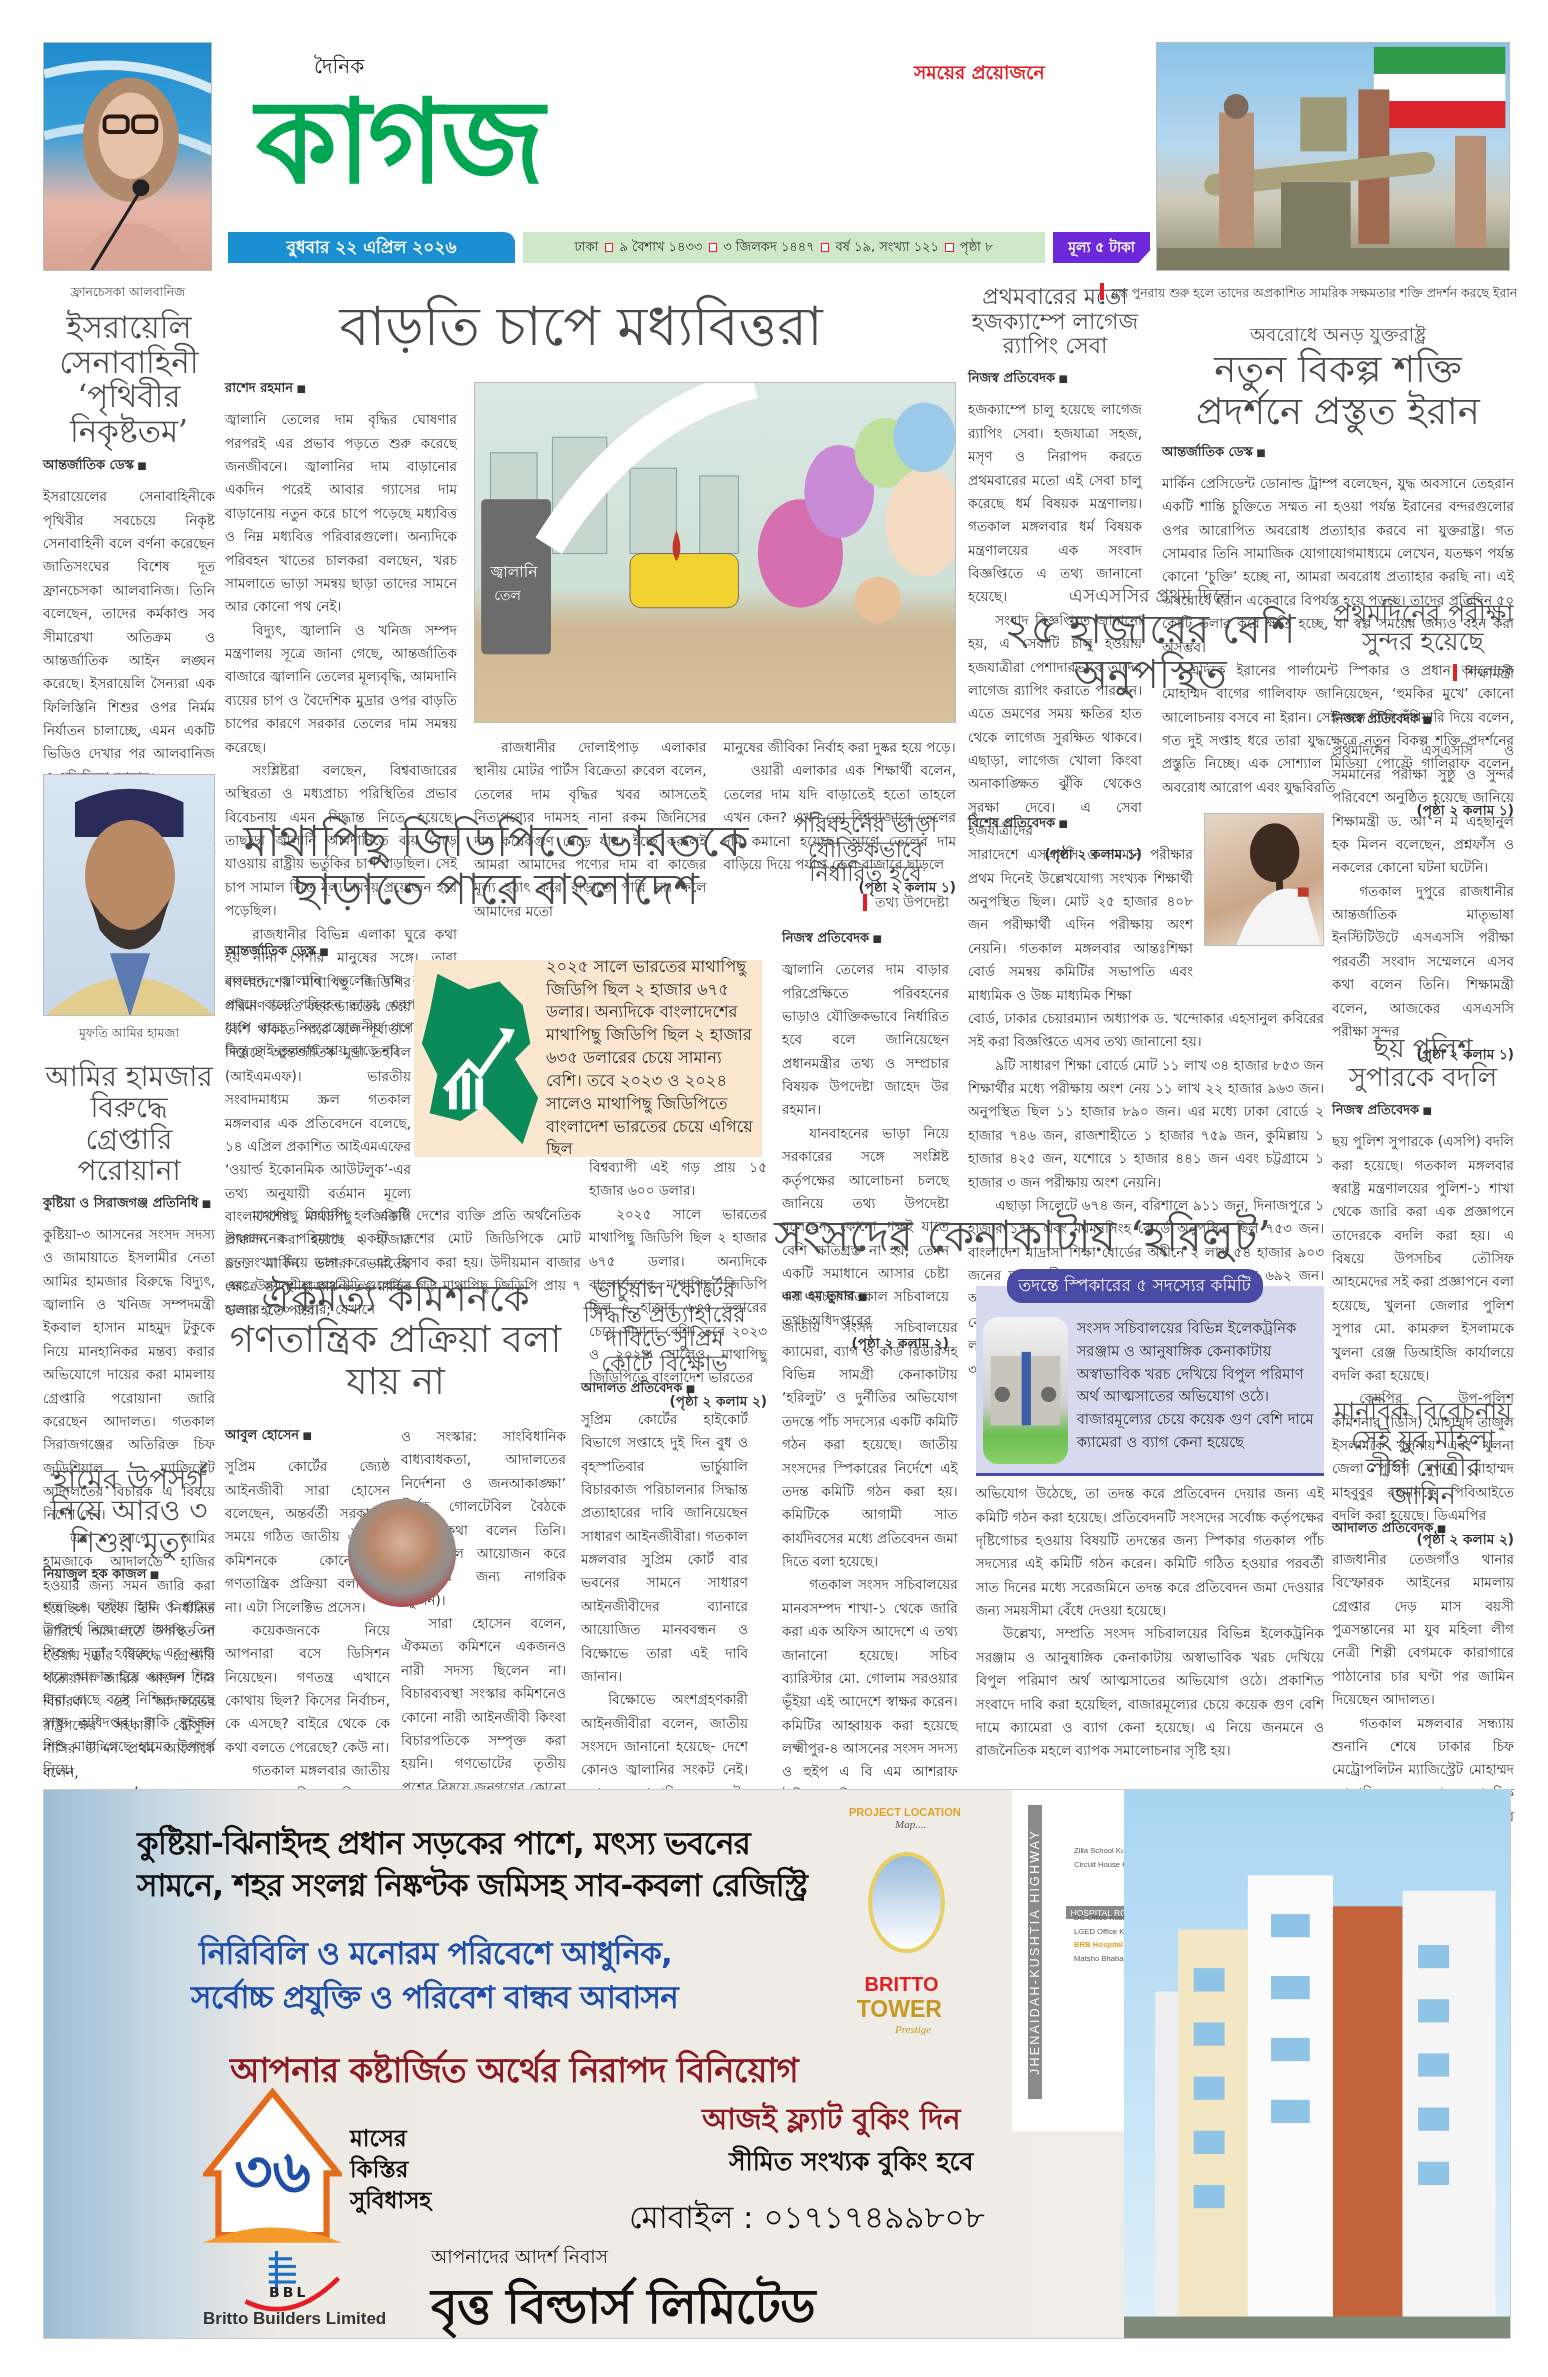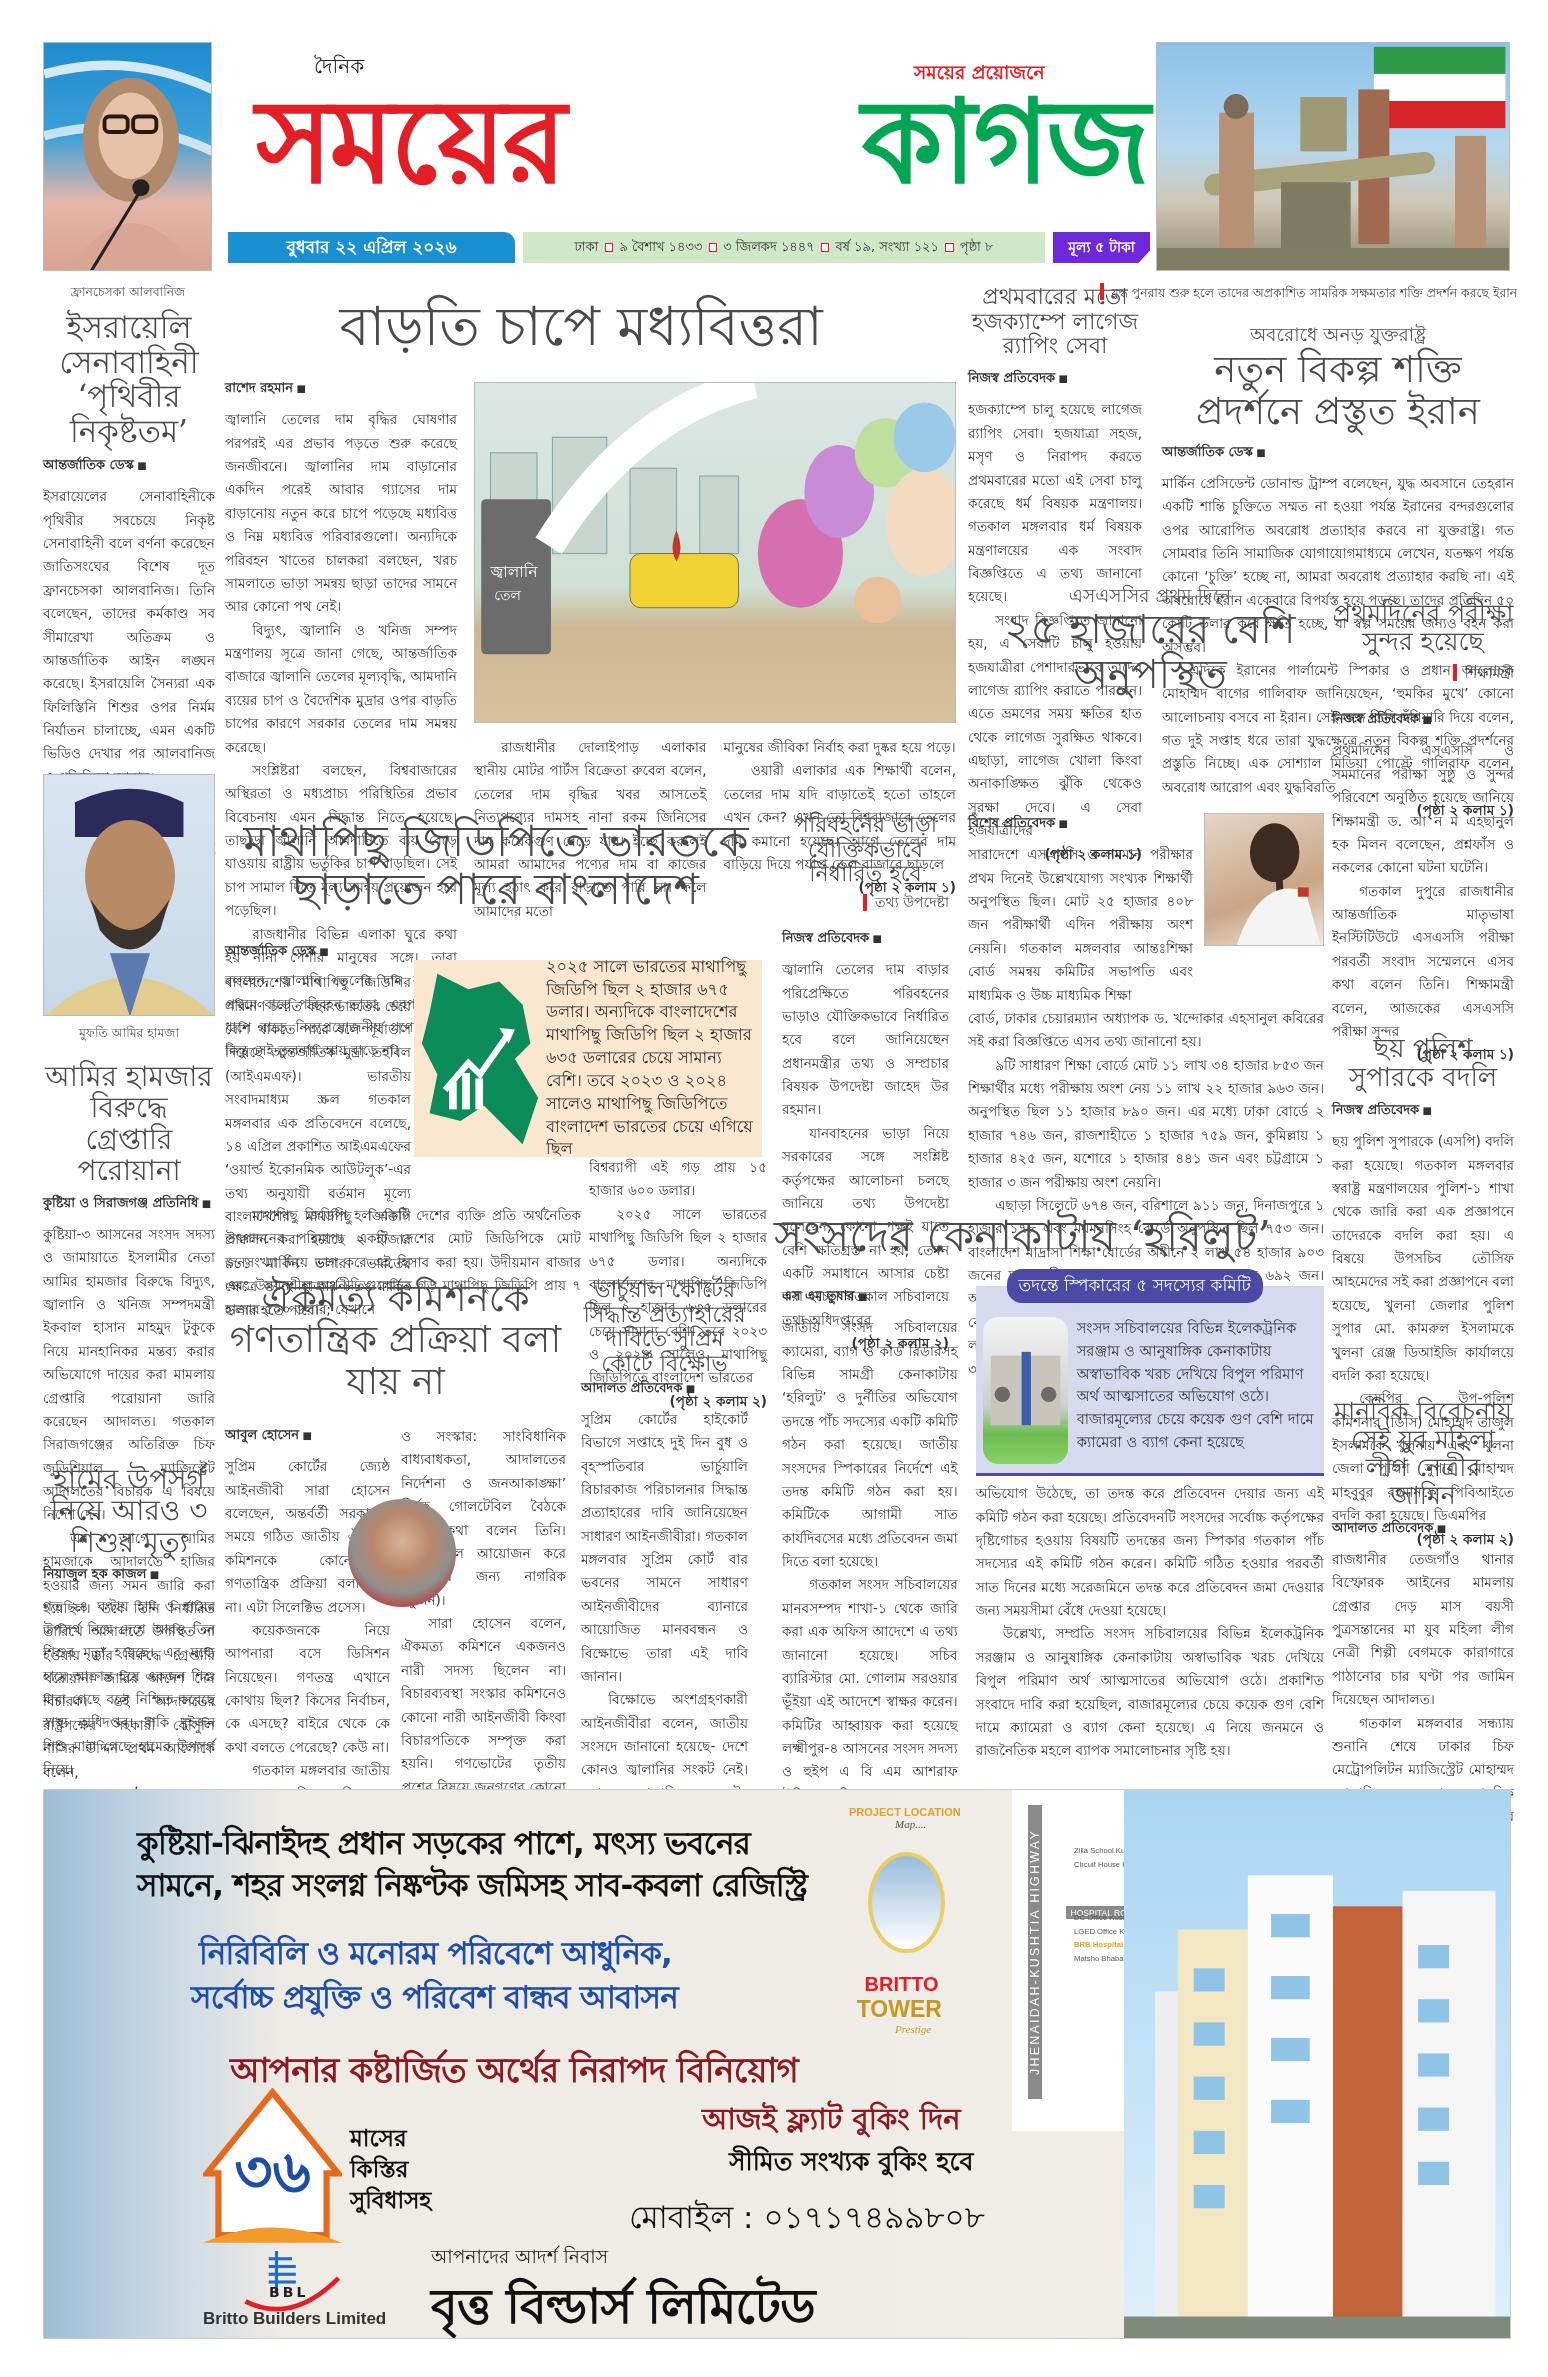--- a/index.html
+++ b/index.html
@@ -32,21 +32,20 @@
     <path d="M30 296 Q112 170 200 296" fill="#d9a696"></path>
     <line x1="60" y1="296" x2="125" y2="190" stroke="#222" stroke-width="4"></line>
     <circle cx="125" cy="187" r="11" fill="#222"></circle>
   </svg>
 </div>
 <div class="caption abs" style="left:31px;top:283px;width:194px">ফ্রানচেসকা আলবানিজ</div>
 
 <div class="abs" style="left:314px;top:51px;font-family:'DejaVu Serif',serif;font-size:20px;color:#222">দৈনিক</div>
 <div class="abs" style="left:914px;top:59px;font-family:'DejaVu Sans',sans-serif;font-size:18.6px;font-weight:bold;color:#e31e24">সময়ের প্রয়োজনে</div>
 <div class="abs" style="left:256px;top:74px;width:891px;height:136px;display:flex;justify-content:space-between;align-items:center">
-  <span style="font-family:'DejaVu Sans',sans-serif;font-weight:bold;font-size:116px;color:#e31e24;letter-spacing:-3.1px;line-height:1">সময়ের</span>
   <span style="font-family:'DejaVu Sans',sans-serif;font-weight:bold;font-size:116px;color:#00a651;letter-spacing:-3.1px;line-height:1">কাগজ</span>
 </div>
 
 <div class="abs" style="left:228px;top:232px;width:922px;height:31px;display:flex;gap:7.7px">
   <div style="width:287px;background:#1a8fd1;color:#fff;font-size:17px;font-weight:bold;border-radius:0 11px 0 0;display:flex;align-items:center;justify-content:center">বুধবার ২২ এপ্রিল ২০২৬</div>
   <div style="flex:1;background:#cfe8c8;font-size:13px;color:#333;display:flex;align-items:center;justify-content:center;gap:6.2px">
     <span>ঢাকা</span>
       <span class="sq" style="width:8.5px;height:8.5px;border:1.5px solid #e31e24;background:#fff"></span>
     <span>৯ বৈশাখ ১৪৩৩</span>
       <span style="width:8.5px;height:8.5px;border:1.5px solid #e31e24;background:#fff"></span>

